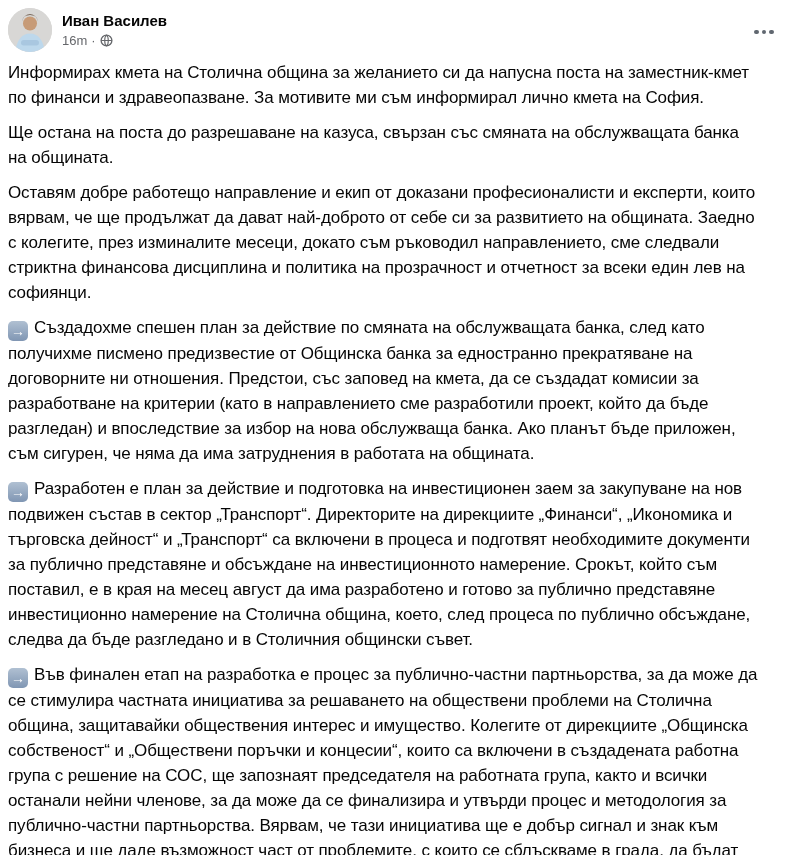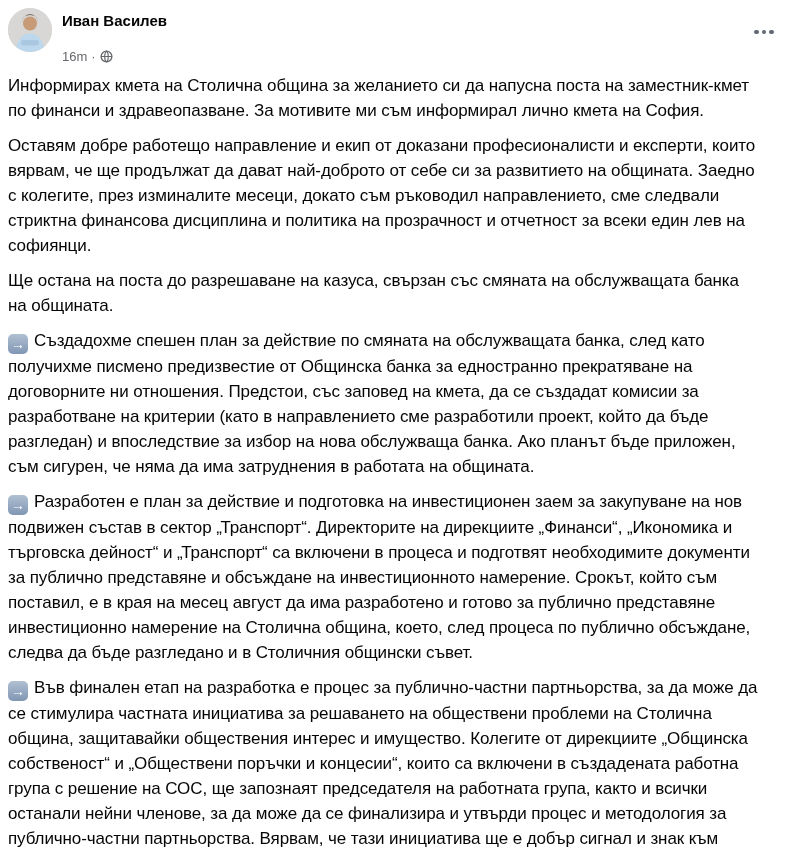--- a/index.html
+++ b/index.html
@@ -36,21 +36,21 @@
     line-height: 19px;
     cursor: pointer;
   }
   .post-meta {
     display: flex;
     align-items: center;
     gap: 4px;
     font-size: 13px;
     color: #65676B;
     line-height: 17px;
-    margin-top: 18px;
+    margin-top: 2px;
   }
   .globe-icon svg { display: block; }
 
   .menu-button {
     position: absolute;
     top: 16px; right: 8px;
     width: 32px; height: 32px;
     border: none;
     background: transparent;
     border-radius: 50%;
@@ -130,23 +130,23 @@
           <i></i>
       </span>
     </button>
 
   </div>
 
   <div class="post-body">
 
     <p>Информирах кмета на Столична община за желанието си да напусна поста на заместник-кмет по финанси и здравеопазване. За мотивите ми съм информирал лично кмета на София.</p>
 
+    <p>Ще остана на поста до разрешаване на казуса, свързан със смяната на обслужващата банка на общината.</p>
+
     <p>Оставям добре работещо направление и екип от доказани професионалисти и експерти, които вярвам, че ще продължат да дават най-доброто от себе си за развитието на общината. Заедно с колегите, през изминалите месеци, докато съм ръководил направлението, сме следвали стриктна финансова дисциплина и политика на прозрачност и отчетност за всеки един лев на софиянци.</p>
-
-    <p>Ще остана на поста до разрешаване на казуса, свързан със смяната на обслужващата банка на общината.</p>
 
 
     <p><span class="arrow-emoji">→</span><span>Създадохме спешен план за действие по смяната на обслужващата банка, след като получихме писмено предизвестие от Общинска банка за едностранно прекратяване на договорните ни отношения. Предстои, със заповед на кмета, да се създадат комисии за разработване на критерии (като в направлението сме разработили проект, който да бъде разгледан) и впоследствие за избор на нова обслужваща банка. Ако планът бъде приложен, съм сигурен, че няма да има затруднения в работата на общината.</span></p>
 
     <p><span class="arrow-emoji">→</span><span>Разработен е план за действие и подготовка на инвестиционен заем за закупуване на нов подвижен състав в сектор „Транспорт“. Директорите на дирекциите „Финанси“, „Икономика и търговска дейност“ и „Транспорт“ са включени в процеса и подготвят необходимите документи за публично представяне и обсъждане на инвестиционното намерение. Срокът, който съм поставил, е в края на месец август да има разработено и готово за публично представяне инвестиционно намерение на Столична община, което, след процеса по публично обсъждане, следва да бъде разгледано и в Столичния общински съвет.</span></p>
 
     <p><span class="arrow-emoji">→</span><span>Във финален етап на разработка е процес за публично-частни партньорства, за да може да се стимулира частната инициатива за решаването на обществени проблеми на Столична община, защитавайки обществения интерес и имущество. Колегите от дирекциите „Общинска собственост“ и „Обществени поръчки и концесии“, които са включени в създадената работна група с решение на СОС, ще запознаят председателя на работната група, както и всички останали нейни членове, за да може да се финализира и утвърди процес и методология за публично-частни партньорства. Вярвам, че тази инициатива ще е добър сигнал и знак към бизнеса и ще даде възможност част от проблемите, с които се сблъскваме в града, да бъдат</span></p>
 
   </div>
 

